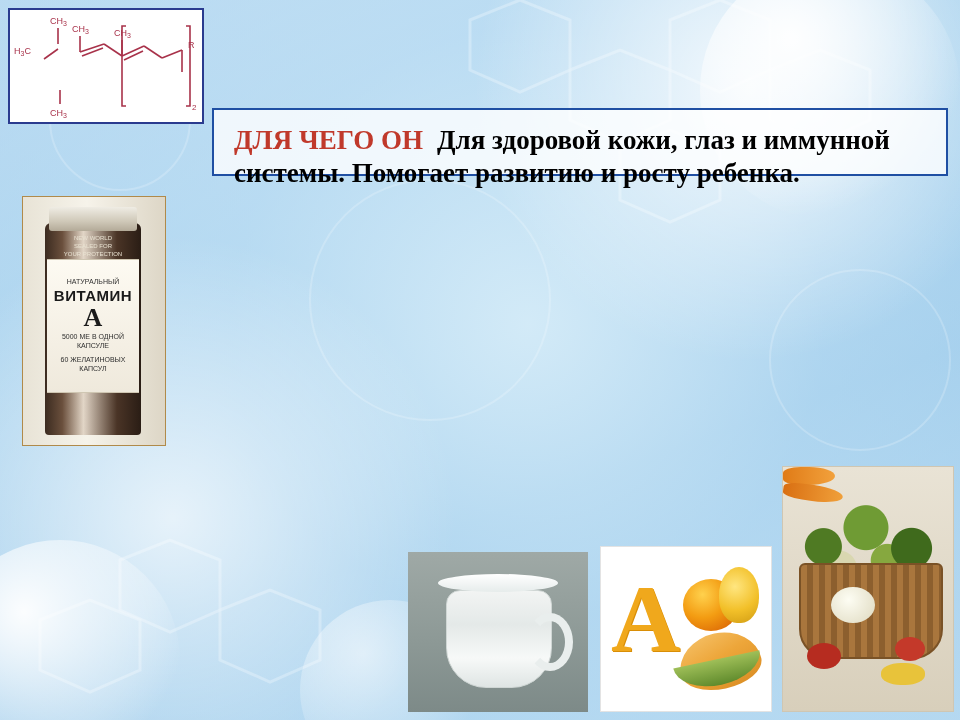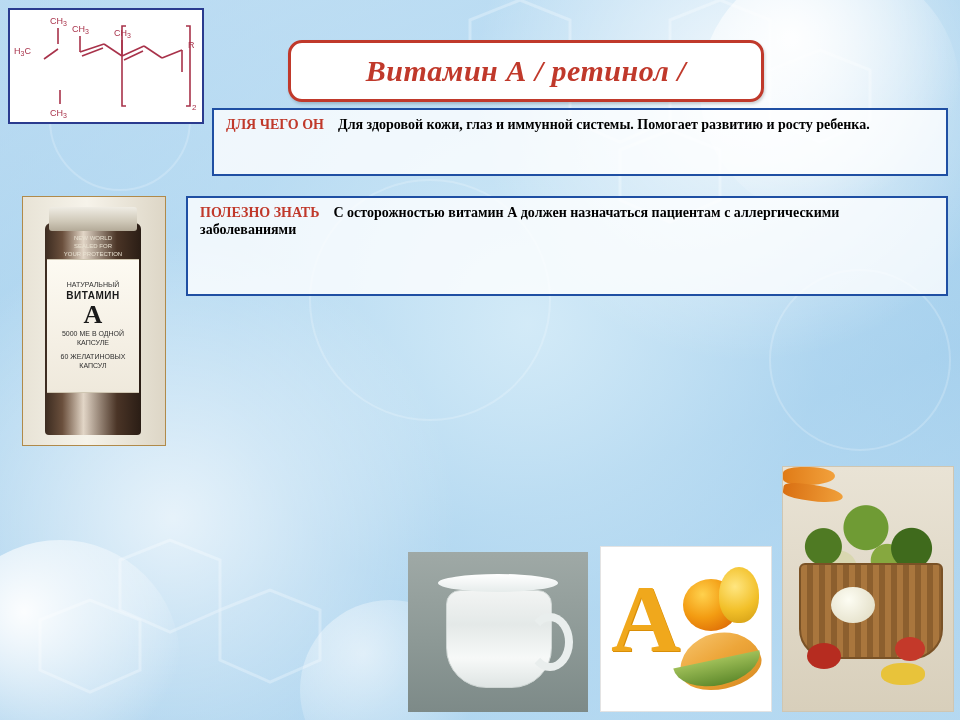--- a/index.html
+++ b/index.html
@@ -64,23 +64,23 @@
 
   
   .panel {
     position: absolute;
     background: rgba(255,255,255,0.78);
     border: 2px solid #1f4fa3;
     box-sizing: border-box;
     padding: 6px 10px 6px 12px;
   }
   .panel p {
-    margin: 0;
+    margin: 8px;
     font-family: "Liberation Serif", serif;
-    font-size: 14px;
+    font-size: 27px;
     font-weight: bold;
     color: #000000;
     line-height: 1.22;
   }
   .lbl {
     color: #c0392b;
     font-weight: bold;
     margin-right: 14px;
   }
 
@@ -162,21 +162,21 @@
   .bottle-label .big-a {
     font-family: "Liberation Serif", serif;
     font-size: 26px;
     font-weight: bold;
     color: #1a1a1a;
     line-height: 1;
     margin: 1px 0 2px 0;
   }
   .bottle-label .brand {
     font-family: "Liberation Sans", sans-serif;
-    font-size: 10px;
+    font-size: 15px;
     font-weight: bold;
     color: #1a1a1a;
     letter-spacing: 0.5px;
   }
   .bottle-top-text {
     position: absolute;
     left: 28px;
     top: 38px;
     width: 84px;
     text-align: center;
@@ -399,35 +399,27 @@
       <text x="4" y="44" font-size="9">H<tspan font-size="7" dy="2">3</tspan><tspan dy="-2">C</tspan></text>
       <text x="40" y="14" font-size="9">CH<tspan font-size="7" dy="2">3</tspan></text>
       <text x="62" y="22" font-size="9">CH<tspan font-size="7" dy="2">3</tspan></text>
       <text x="104" y="26" font-size="9">CH<tspan font-size="7" dy="2">3</tspan></text>
       <text x="40" y="106" font-size="9">CH<tspan font-size="7" dy="2">3</tspan></text>
       <text x="178" y="38" font-size="9">R</text>
       <text x="182" y="100" font-size="8">2</text>
     </svg>
   </div>
 
-  <div class="title-box">
-    <span class="title-text">Витамин  А  / ретинол /</span>
-  </div>
 
   <div class="panel" id="panel-what">
     <p>
       <span class="lbl">ДЛЯ ЧЕГО ОН</span><span>Для здоровой кожи, глаз и иммунной системы. Помогает развитию и росту ребенка.</span>
     </p>
   </div>
 
-  <div class="panel" id="panel-know">
-    <p>
-      <span class="lbl">ПОЛЕЗНО ЗНАТЬ</span><span>С осторожностью  витамин А должен назначаться пациентам с аллергическими заболеваниями</span>
-    </p>
-  </div>
 
 
 
   <div class="bottle-frame">
     <div class="bottle-bg"></div>
     <div class="bottle-body"></div>
     <div class="bottle-cap"></div>
     <div class="bottle-top-text">
       <div>NEW WORLD</div>
       <div>SEALED FOR</div>

